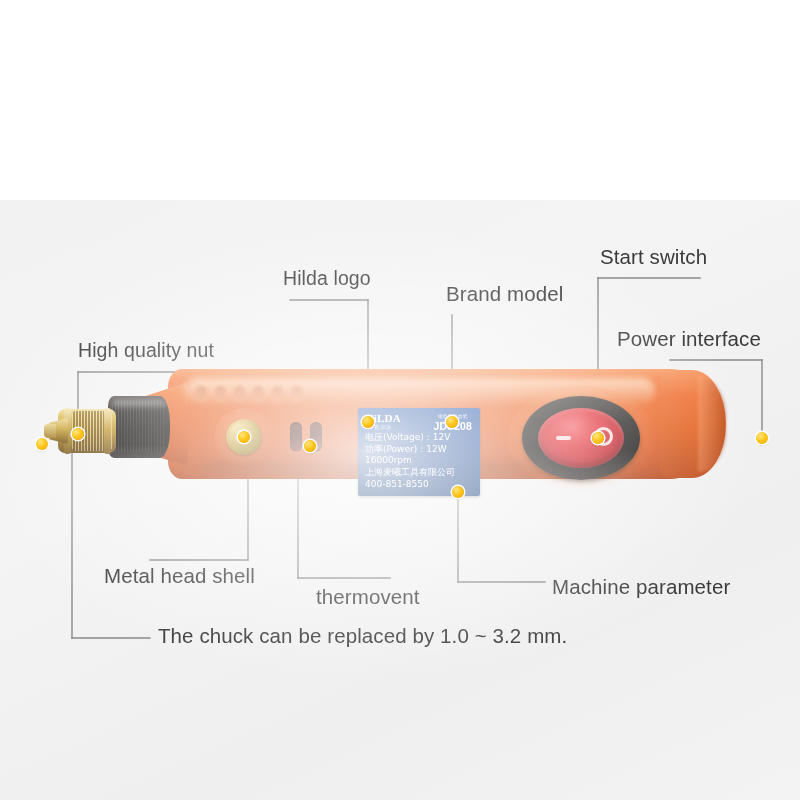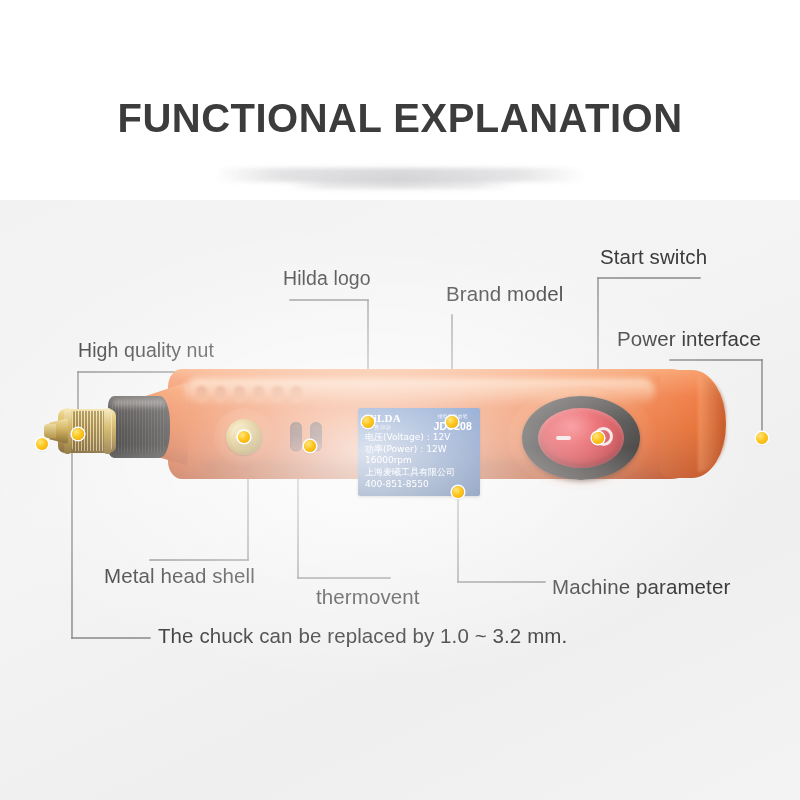--- a/index.html
+++ b/index.html
@@ -262,25 +262,20 @@
     background: radial-gradient(circle at 35% 32%, #ffe680 0%, #ffc71e 45%, #f0a800 100%);
     box-shadow: 0 0 0 1.6px #ffffff, 0 1px 2px rgba(90,60,0,.4);
     z-index: 6;
   }
 </style>
 </head>
 <body>
 
 <div id="page">
 
-  <div class="header">
-    <div class="page-title">FUNCTIONAL EXPLANATION</div>
-    <div class="ghost-line"></div>
-    <div class="ghost-line two"></div>
-  </div>
 
   <div class="stage">
 
     <svg class="leaders" viewBox="0 0 800 600" width="800" height="600">
       <g stroke="#888888" stroke-width="1.4" fill="none" stroke-linecap="square">
 
         <path d="M78 172 L240 172"></path>
         <path d="M78 172 L78 234"></path>
 
         <path d="M150 360 L248 360"></path>

